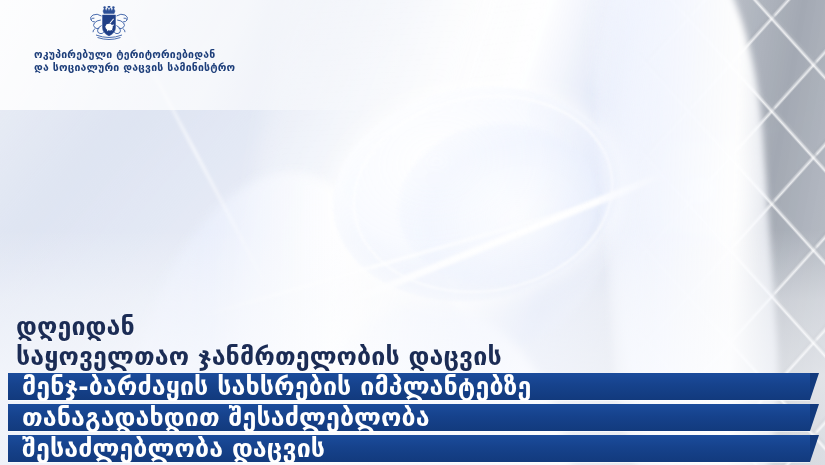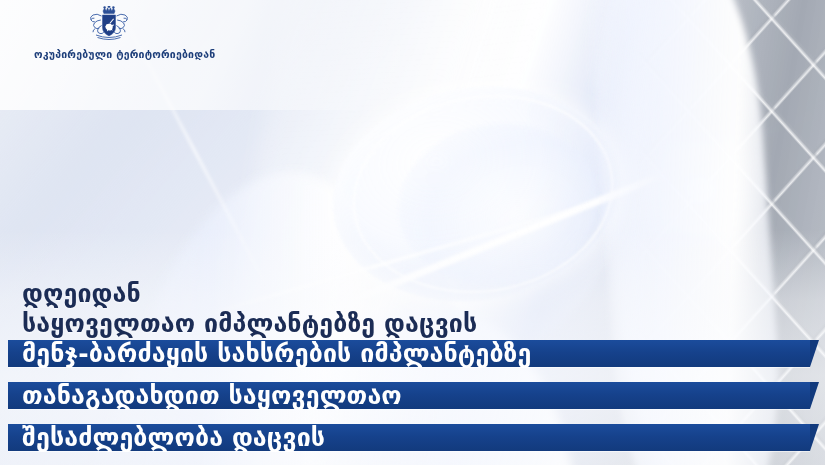--- a/index.html
+++ b/index.html
@@ -185,27 +185,27 @@
     width:825px;
     z-index:30;
   }
   .plain-line {
     color:#1b2c55;
     font-family:"DejaVu Sans", sans-serif;
     font-size:25px;
     font-weight:700;
     line-height:30px;
     letter-spacing:0.1px;
-    padding-left:22px;
+    padding-left:16px;
     white-space:nowrap;
     text-shadow:0 1px 2px rgba(255,255,255,0.75);
   }
   .bar-row {
     position:relative;
-    height:41px;
+    height:30px;
     margin-top:1px;
   }
   .bar-bg {
     position:absolute;
     left:8px; top:0;
     height:27px;
     background:linear-gradient(180deg, #1b4c9c 0%, #16428c 45%, #123a7d 100%);
     box-shadow:0 1px 0 rgba(255,255,255,0.55);
   }
   .bar-bg::after {
@@ -295,35 +295,36 @@
         </g>
 
         <g fill="none" stroke="#4a6cae" stroke-width="1">
           <path d="M16 29 q13 5 26 0"></path>
           <path d="M17.5 31.5 q11.5 4 23 0"></path>
         </g>
       </g>
     </svg>
 
     <div class="ministry-line">ოკუპირებული ტერიტორიებიდან</div>
+    <div class="ministry-line">და სოციალური დაცვის სამინისტრო</div>
   </div>
 
   <div id="headline">
 
     <div class="plain-line">დღეიდან</div>
-    <div class="plain-line">საყოველთაო იმპლანტებზე დაცვის</div>
+    <div class="plain-line">საყოველთაო ჯანმრთელობის დაცვის</div>
 
     <div class="bar-row bar-1">
       <div class="bar-bg"></div>
       <div class="bar-text">მენჯ-ბარძაყის სახსრების იმპლანტებზე</div>
     </div>
 
     <div class="bar-row bar-2">
       <div class="bar-bg"></div>
-      <div class="bar-text">თანაგადახდით საყოველთაო</div>
+      <div class="bar-text">თანაგადახდით შესაძლებლობა</div>
     </div>
 
     <div class="bar-row bar-3">
       <div class="bar-bg"></div>
       <div class="bar-text">შესაძლებლობა დაცვის</div>
     </div>
 
   </div>
 
 </div>

